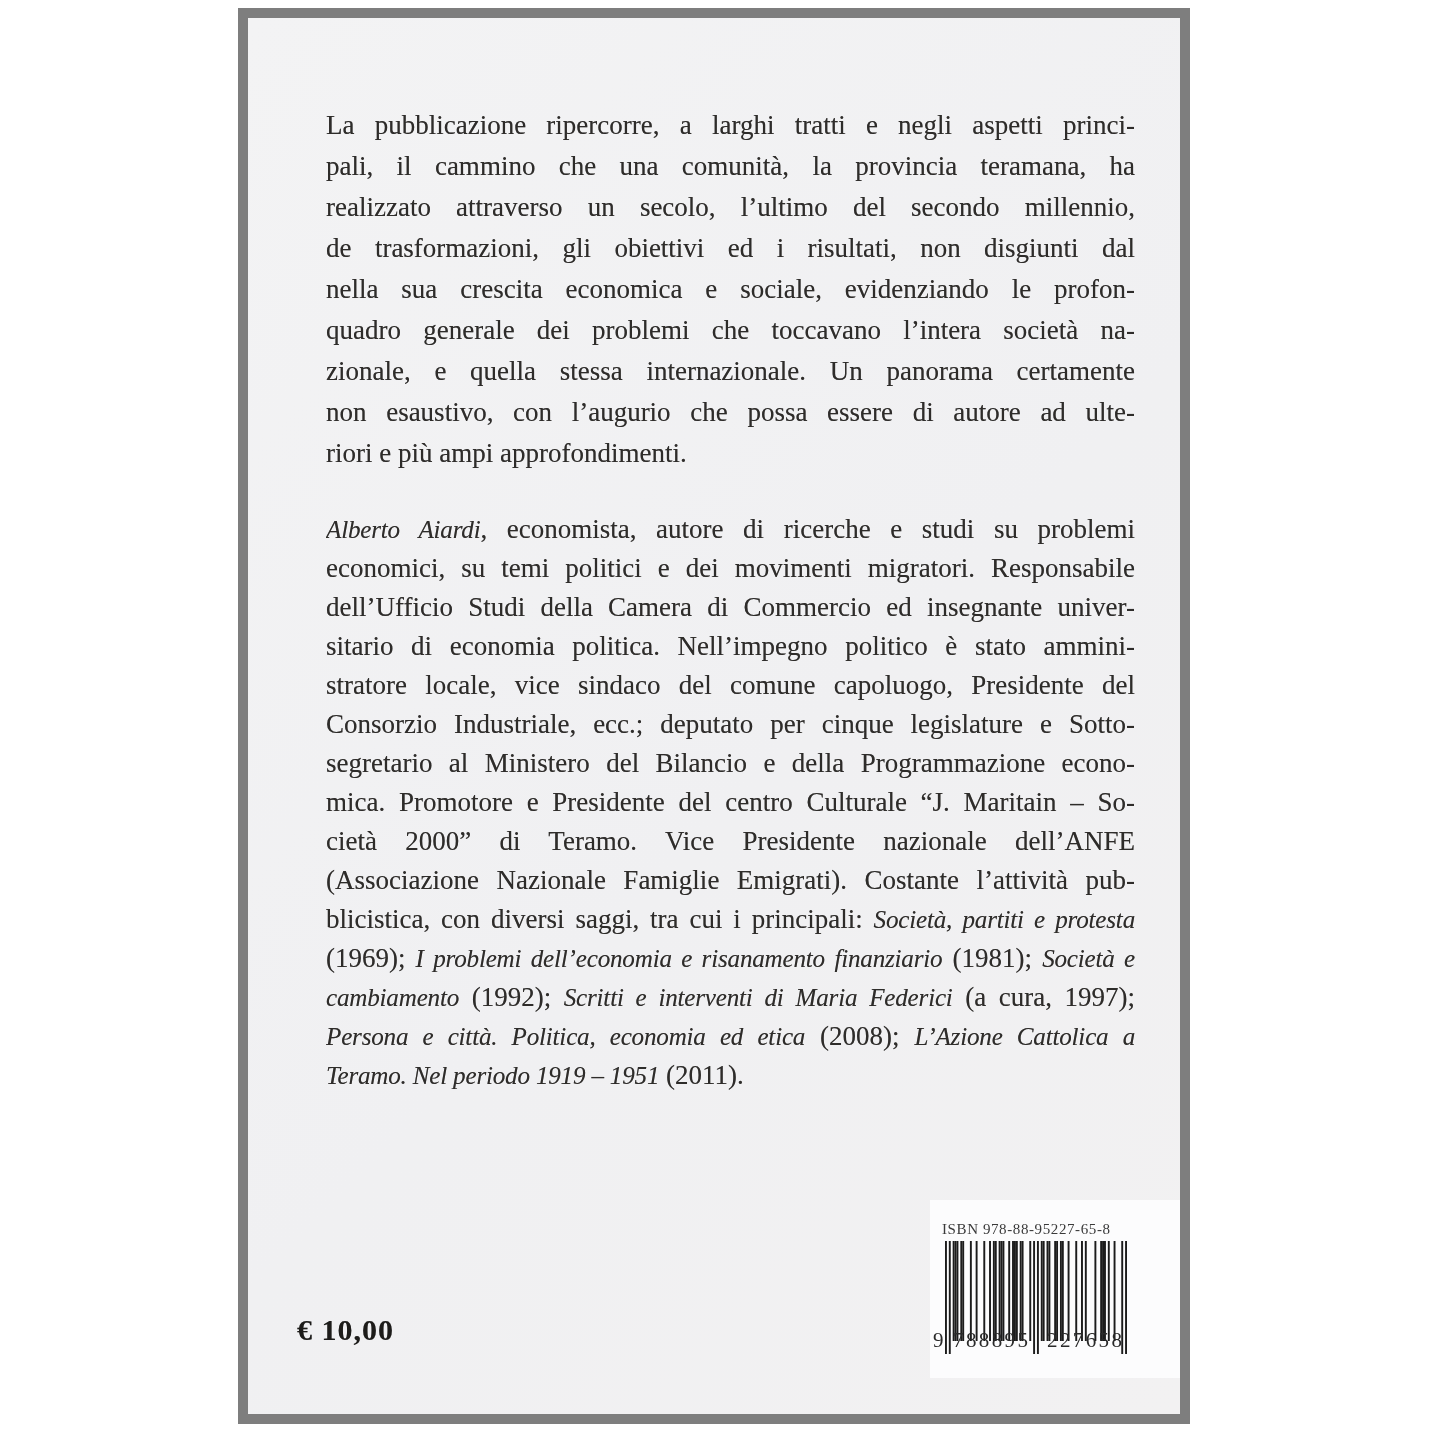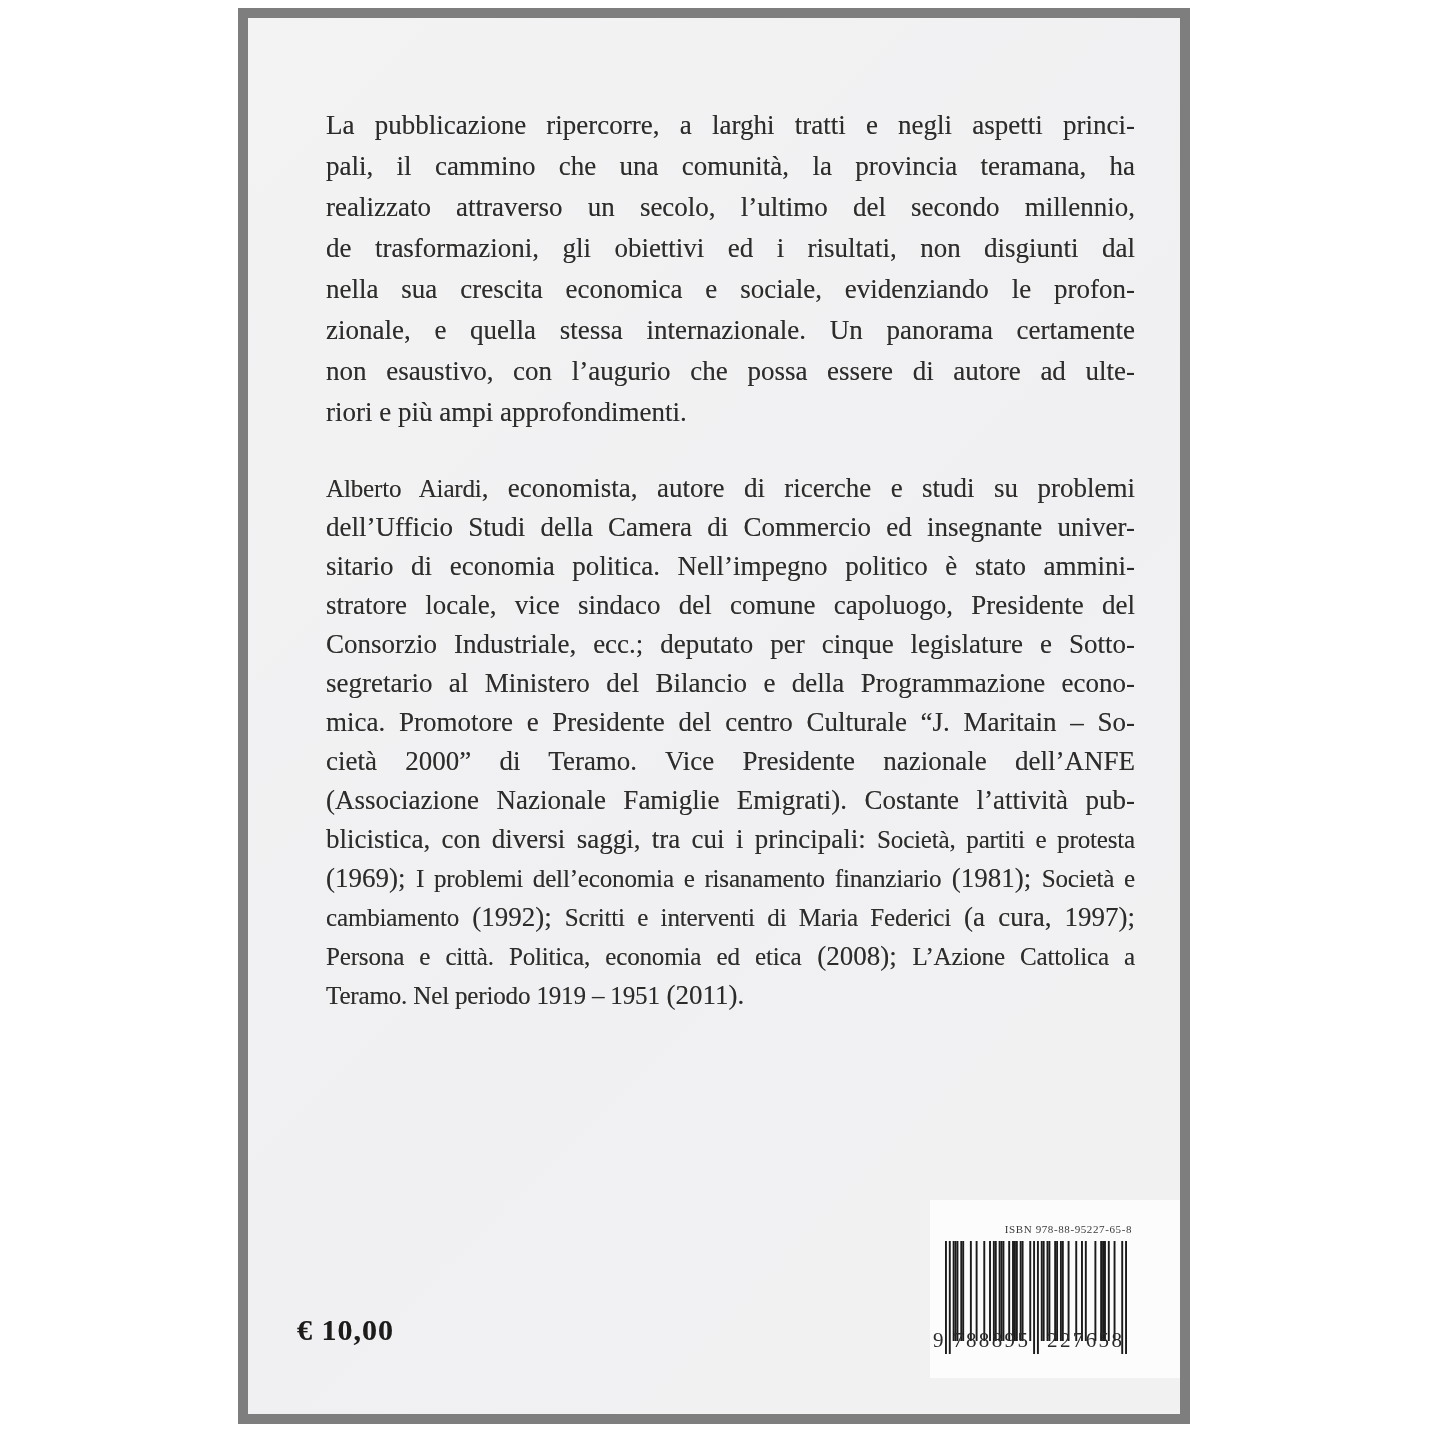--- a/index.html
+++ b/index.html
@@ -44,20 +44,21 @@
     line-height:41px;
     text-align:justify;
     text-align-last:justify;
     overflow:hidden;
     white-space:normal;
     margin-left:36px;
   }
   .para:nth-child(2) .line{height:39px;line-height:39px;}
   .line.lastline{text-align-last:left;}
   .it{
+    font-style:italic;
     font-size:0.93em;
     letter-spacing:-0.2px;
   }
   .price{
     position:absolute;
     left:49px;
     top:1297px;
     font-size:30px;
     line-height:1;
     font-weight:bold;
@@ -73,24 +74,24 @@
     height:178px;
     background:#fcfcfd;
   }
   .bc-inner{
     margin-left:12px;
     width:190px;
   }
   .bc-isbn{
     display:block;
     padding-top:20px;
-    font-size:11px;
+    font-size:15px;
     line-height:18px;
     letter-spacing:0.6px;
-    text-align:right;
+    text-align:left;
     color:#3a3a3a;
     white-space:nowrap;
   }
   .bc-bars{
     display:block;
     margin:3px 0 0 3px;
     width:182px;
     height:113px;
   }
   .bc-bars rect{fill:#1c1c1c;}
@@ -112,26 +113,28 @@
 <div class="stage">
   <div class="book" style="border-color: rgb(126, 126, 126);">
 
     <div class="text-block">
         <div class="para">
           <div class="line"><span>La pubblicazione ripercorre, a larghi tratti e negli aspetti princi-</span></div>
           <div class="line"><span>pali, il cammino che una comunità, la provincia teramana, ha</span></div>
           <div class="line"><span>realizzato attraverso un secolo, l’ultimo del secondo millennio,</span></div>
           <div class="line"><span>de trasformazioni, gli obiettivi ed i risultati, non disgiunti dal</span></div>
           <div class="line"><span>nella sua crescita economica e sociale, evidenziando le profon-</span></div>
+          <div class="line"><span>quadro generale dei problemi che toccavano l’intera società na-</span></div>
           <div class="line"><span>zionale, e quella stessa internazionale. Un panorama certamente</span></div>
           <div class="line"><span>non esaustivo, con l’augurio che possa essere di autore ad ulte-</span></div>
           <div class="line lastline"><span>riori e più ampi approfondimenti.</span></div>
         </div>
         <div class="para">
           <div class="line"><span class="it">Alberto Aiardi</span><span>, economista, autore di ricerche e studi su problemi</span></div>
+          <div class="line"><span>economici, su temi politici e dei movimenti migratori. Responsabile</span></div>
           <div class="line"><span>dell’Ufficio Studi della Camera di Commercio ed insegnante univer-</span></div>
           <div class="line"><span>sitario di economia politica. Nell’impegno politico è stato ammini-</span></div>
           <div class="line"><span>stratore locale, vice sindaco del comune capoluogo, Presidente del</span></div>
           <div class="line"><span>Consorzio Industriale, ecc.; deputato per cinque legislature e Sotto-</span></div>
           <div class="line"><span>segretario al Ministero del Bilancio e della Programmazione econo-</span></div>
           <div class="line"><span>mica. Promotore e Presidente del centro Culturale “J. Maritain – So-</span></div>
           <div class="line"><span>cietà 2000” di Teramo. Vice Presidente nazionale dell’ANFE</span></div>
           <div class="line"><span>(Associazione Nazionale Famiglie Emigrati). Costante l’attività pub-</span></div>
           <div class="line"><span>blicistica, con diversi saggi, tra cui i principali: </span><span class="it">Società, partiti e protesta</span></div>
           <div class="line"><span>(1969); </span><span class="it">I problemi dell’economia e risanamento finanziario</span><span> (1981); </span><span class="it">Società e</span></div>

